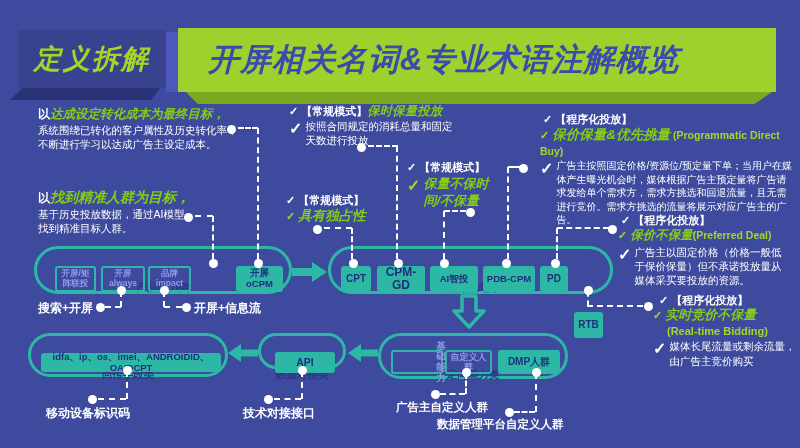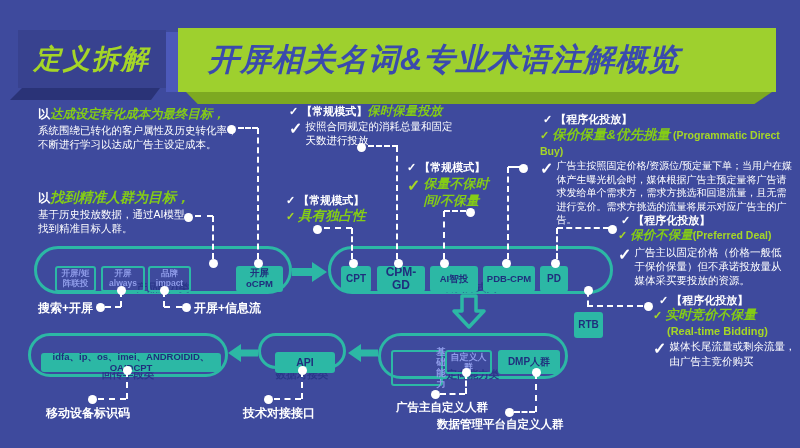--- a/index.html
+++ b/index.html
@@ -155,21 +155,21 @@
     <div class="cell solid" style="left:10px;top:17px;width:180px;height:19px;font-size:9.5px;">idfa、ip、os、imei、ANDROIDID、OAIDCPT</div>
   </div>
 
   <div class="group" style="left:258px;top:333px;width:88px;height:36px;border-radius:22px;">
     <div class="group-label">数据对接类</div>
     <div class="cell solid" style="left:14px;top:16px;width:60px;height:21px;font-size:10.5px;">API</div>
   </div>
 
   <div class="group" style="left:378px;top:333px;width:190px;height:46px;border-radius:23px;">
     <div class="group-label">定向能力类</div>
-    <div class="cell outline" style="left:10px;top:14px;width:50px;height:36px;font-size:9.5px;padding-left:48px;">基础能力</div>
+    <div class="cell outline" style="left:10px;top:14px;width:50px;height:24px;font-size:9.5px;padding-left:48px;">基础能力</div>
     <div class="cell outline" style="left:64px;top:14px;width:47px;height:24px;font-size:9px;">自定义人群</div>
     <div class="cell solid" style="left:117px;top:14px;width:62px;height:24px;">DMP人群</div>
   </div>
 
   <div class="cap" style="left:38px;top:300px;font-size:12px;">搜索+开屏</div>
   <div class="cap" style="left:194px;top:300px;font-size:12px;">开屏+信息流</div>
   <div class="cap" style="left:46px;top:405px;font-size:12px;">移动设备标识码</div>
   <div class="cap" style="left:243px;top:405px;font-size:12px;">技术对接接口</div>
   <div class="cap" style="left:396px;top:400px;">广告主自定义人群</div>
   <div class="cap" style="left:437px;top:417px;">数据管理平台自定义人群</div>

